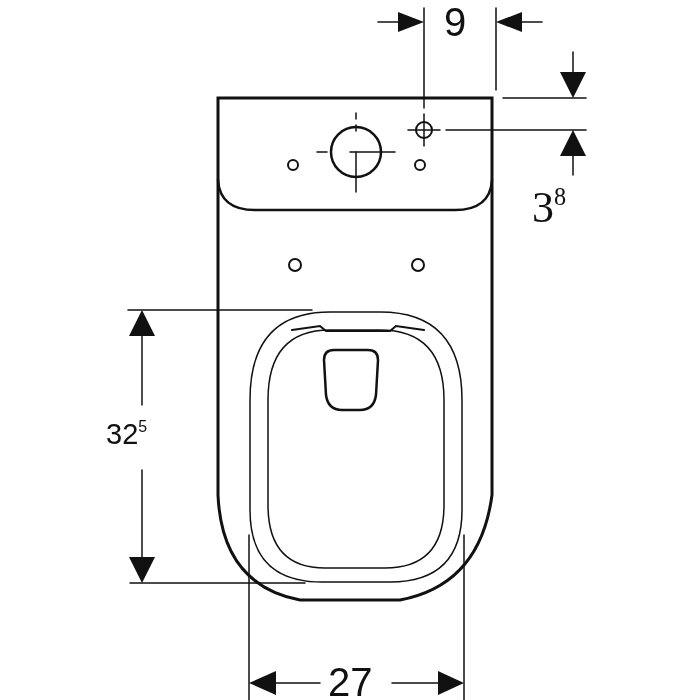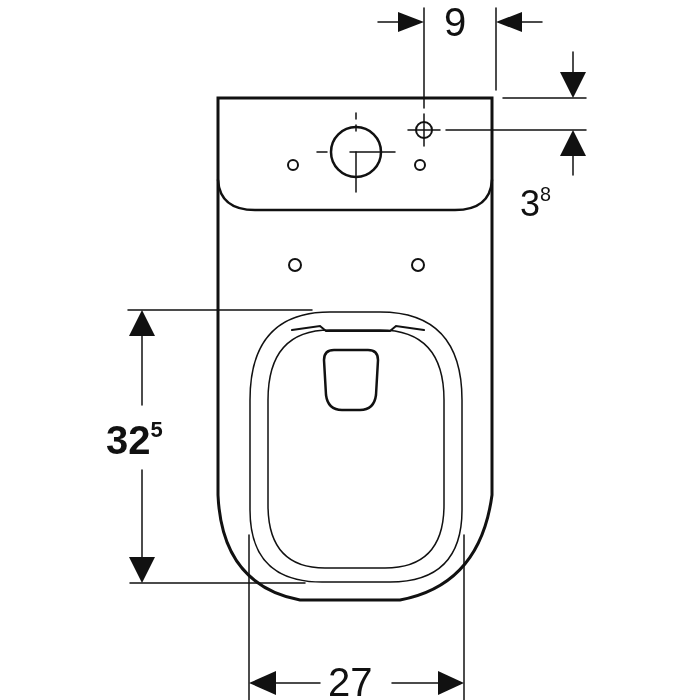--- a/index.html
+++ b/index.html
@@ -67,22 +67,22 @@
     <line x1="464" y1="535" x2="464" y2="700" stroke-width="1.5"></line>
     <line x1="276" y1="683" x2="320" y2="683" stroke-width="1.5"></line>
     <polygon points="276,671 249,683 276,695" fill="#111" stroke="none"></polygon>
     <line x1="392" y1="683" x2="438" y2="683" stroke-width="1.5"></line>
     <polygon points="438,671 464,683 438,695" fill="#111" stroke="none"></polygon>
   </svg>
 
   <div class="dim" style="left:444px; top:2px; font-size:40px;">
     <span>9</span>
   </div>
-  <div class="dim" style="left:520px; top:186px; font-size:36px;">
+  <div class="dim" style="left:532px; top:186px; font-size:44px;font-family:Liberation Serif, serif;">
     <span>3</span><sup>8</sup>
   </div>
-  <div class="dim" style="left:106px; top:420px; font-size:40px;font-weight:bold;">
+  <div class="dim" style="left:106px; top:420px; font-size:29px;">
     <span>32</span><sup>5</sup>
   </div>
   <div class="dim" style="left:328px; top:662px; font-size:40px;">
     <span>27</span>
   </div>
 </div>
 
 </body></html>

